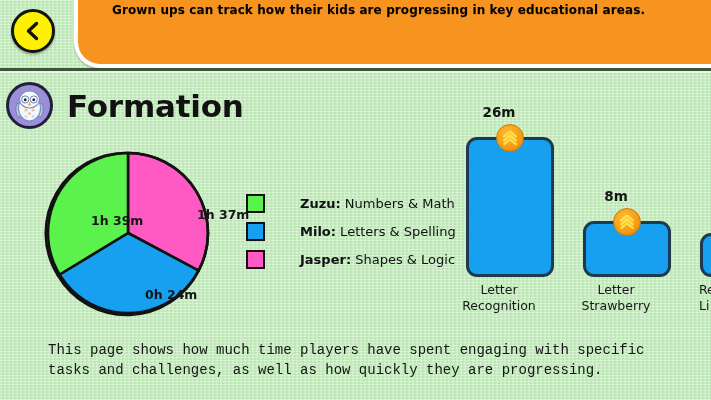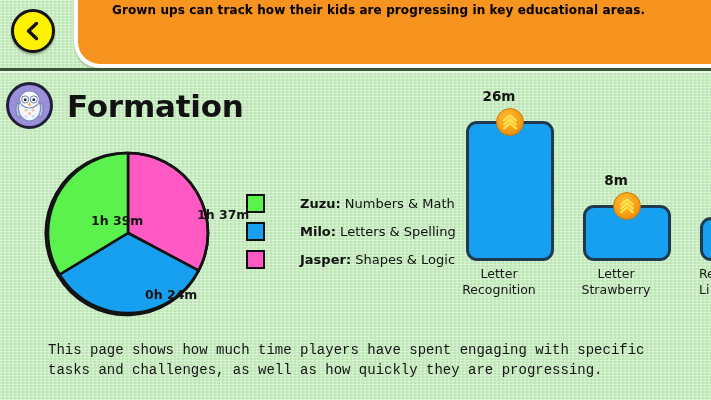--- a/index.html
+++ b/index.html
@@ -165,21 +165,21 @@
   
   #bars {
     position: absolute;
     left: 455px;
     top: 100px;
     width: 256px;
     height: 230px;
   }
   .bar-col {
     position: absolute;
-    bottom: 16px;
+    bottom: 0;
     width: 88px;
   }
   .bar-value {
     position: absolute;
     left: 0;
     width: 88px;
     text-align: center;
     font-size: 13.5px;
     font-weight: bold;
     color: #141414;

